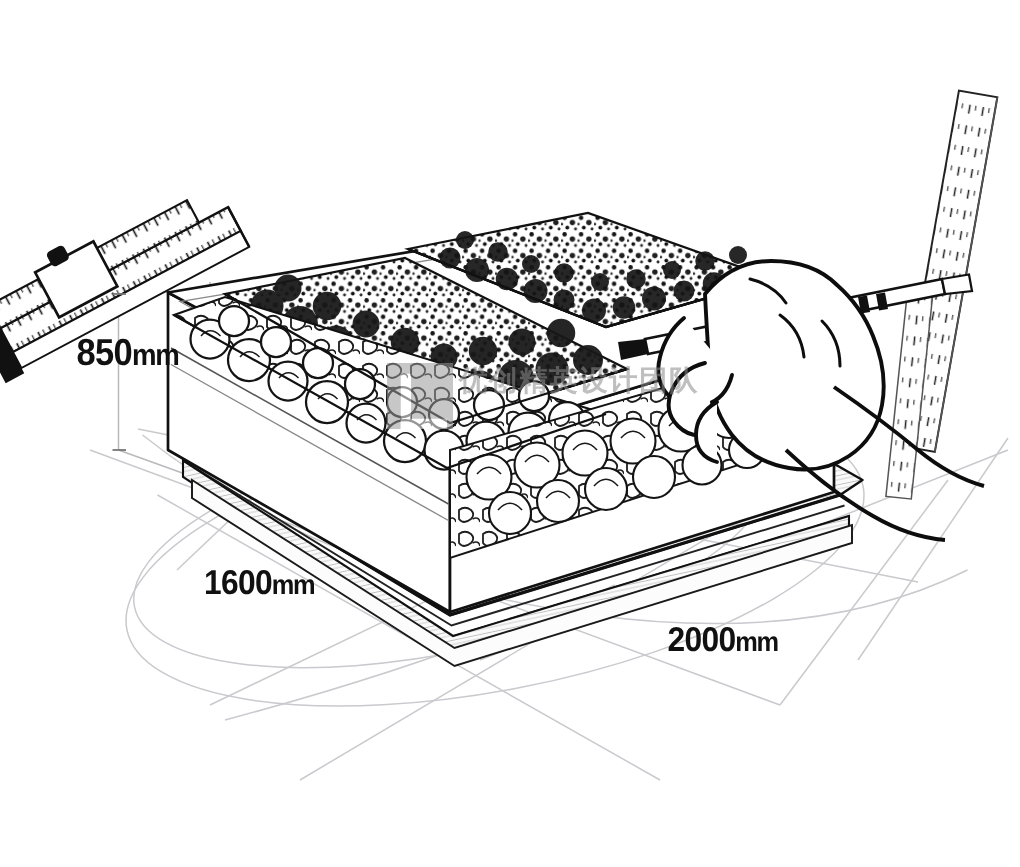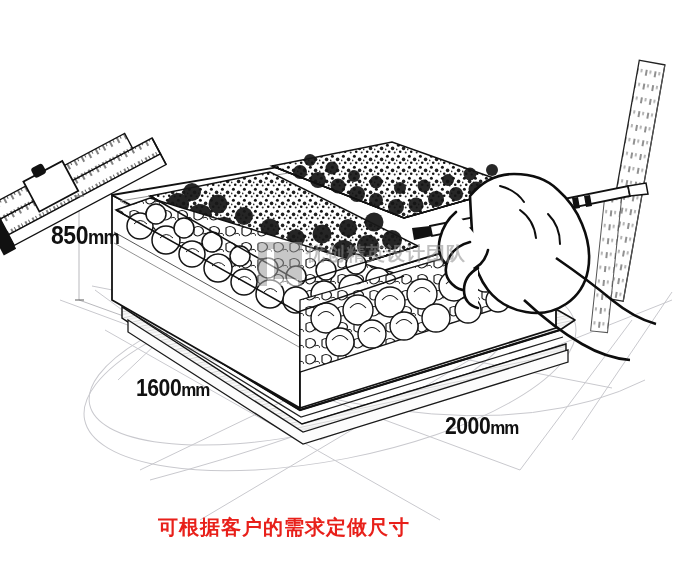--- a/index.html
+++ b/index.html
@@ -326,15 +326,14 @@
   </div>
   <div class="dim-label" id="lbl-2000">
     <span>2000</span><span class="unit">mm</span>
   </div>
 
   <div id="watermark">
     <div id="wm-logo"></div>
     <div id="wm-cn">优创精英设计团队</div>
   </div>
 
-  <div id="caption">可根据客户的需求定做尺寸</div>
 
 </div>
 
 </body></html>

